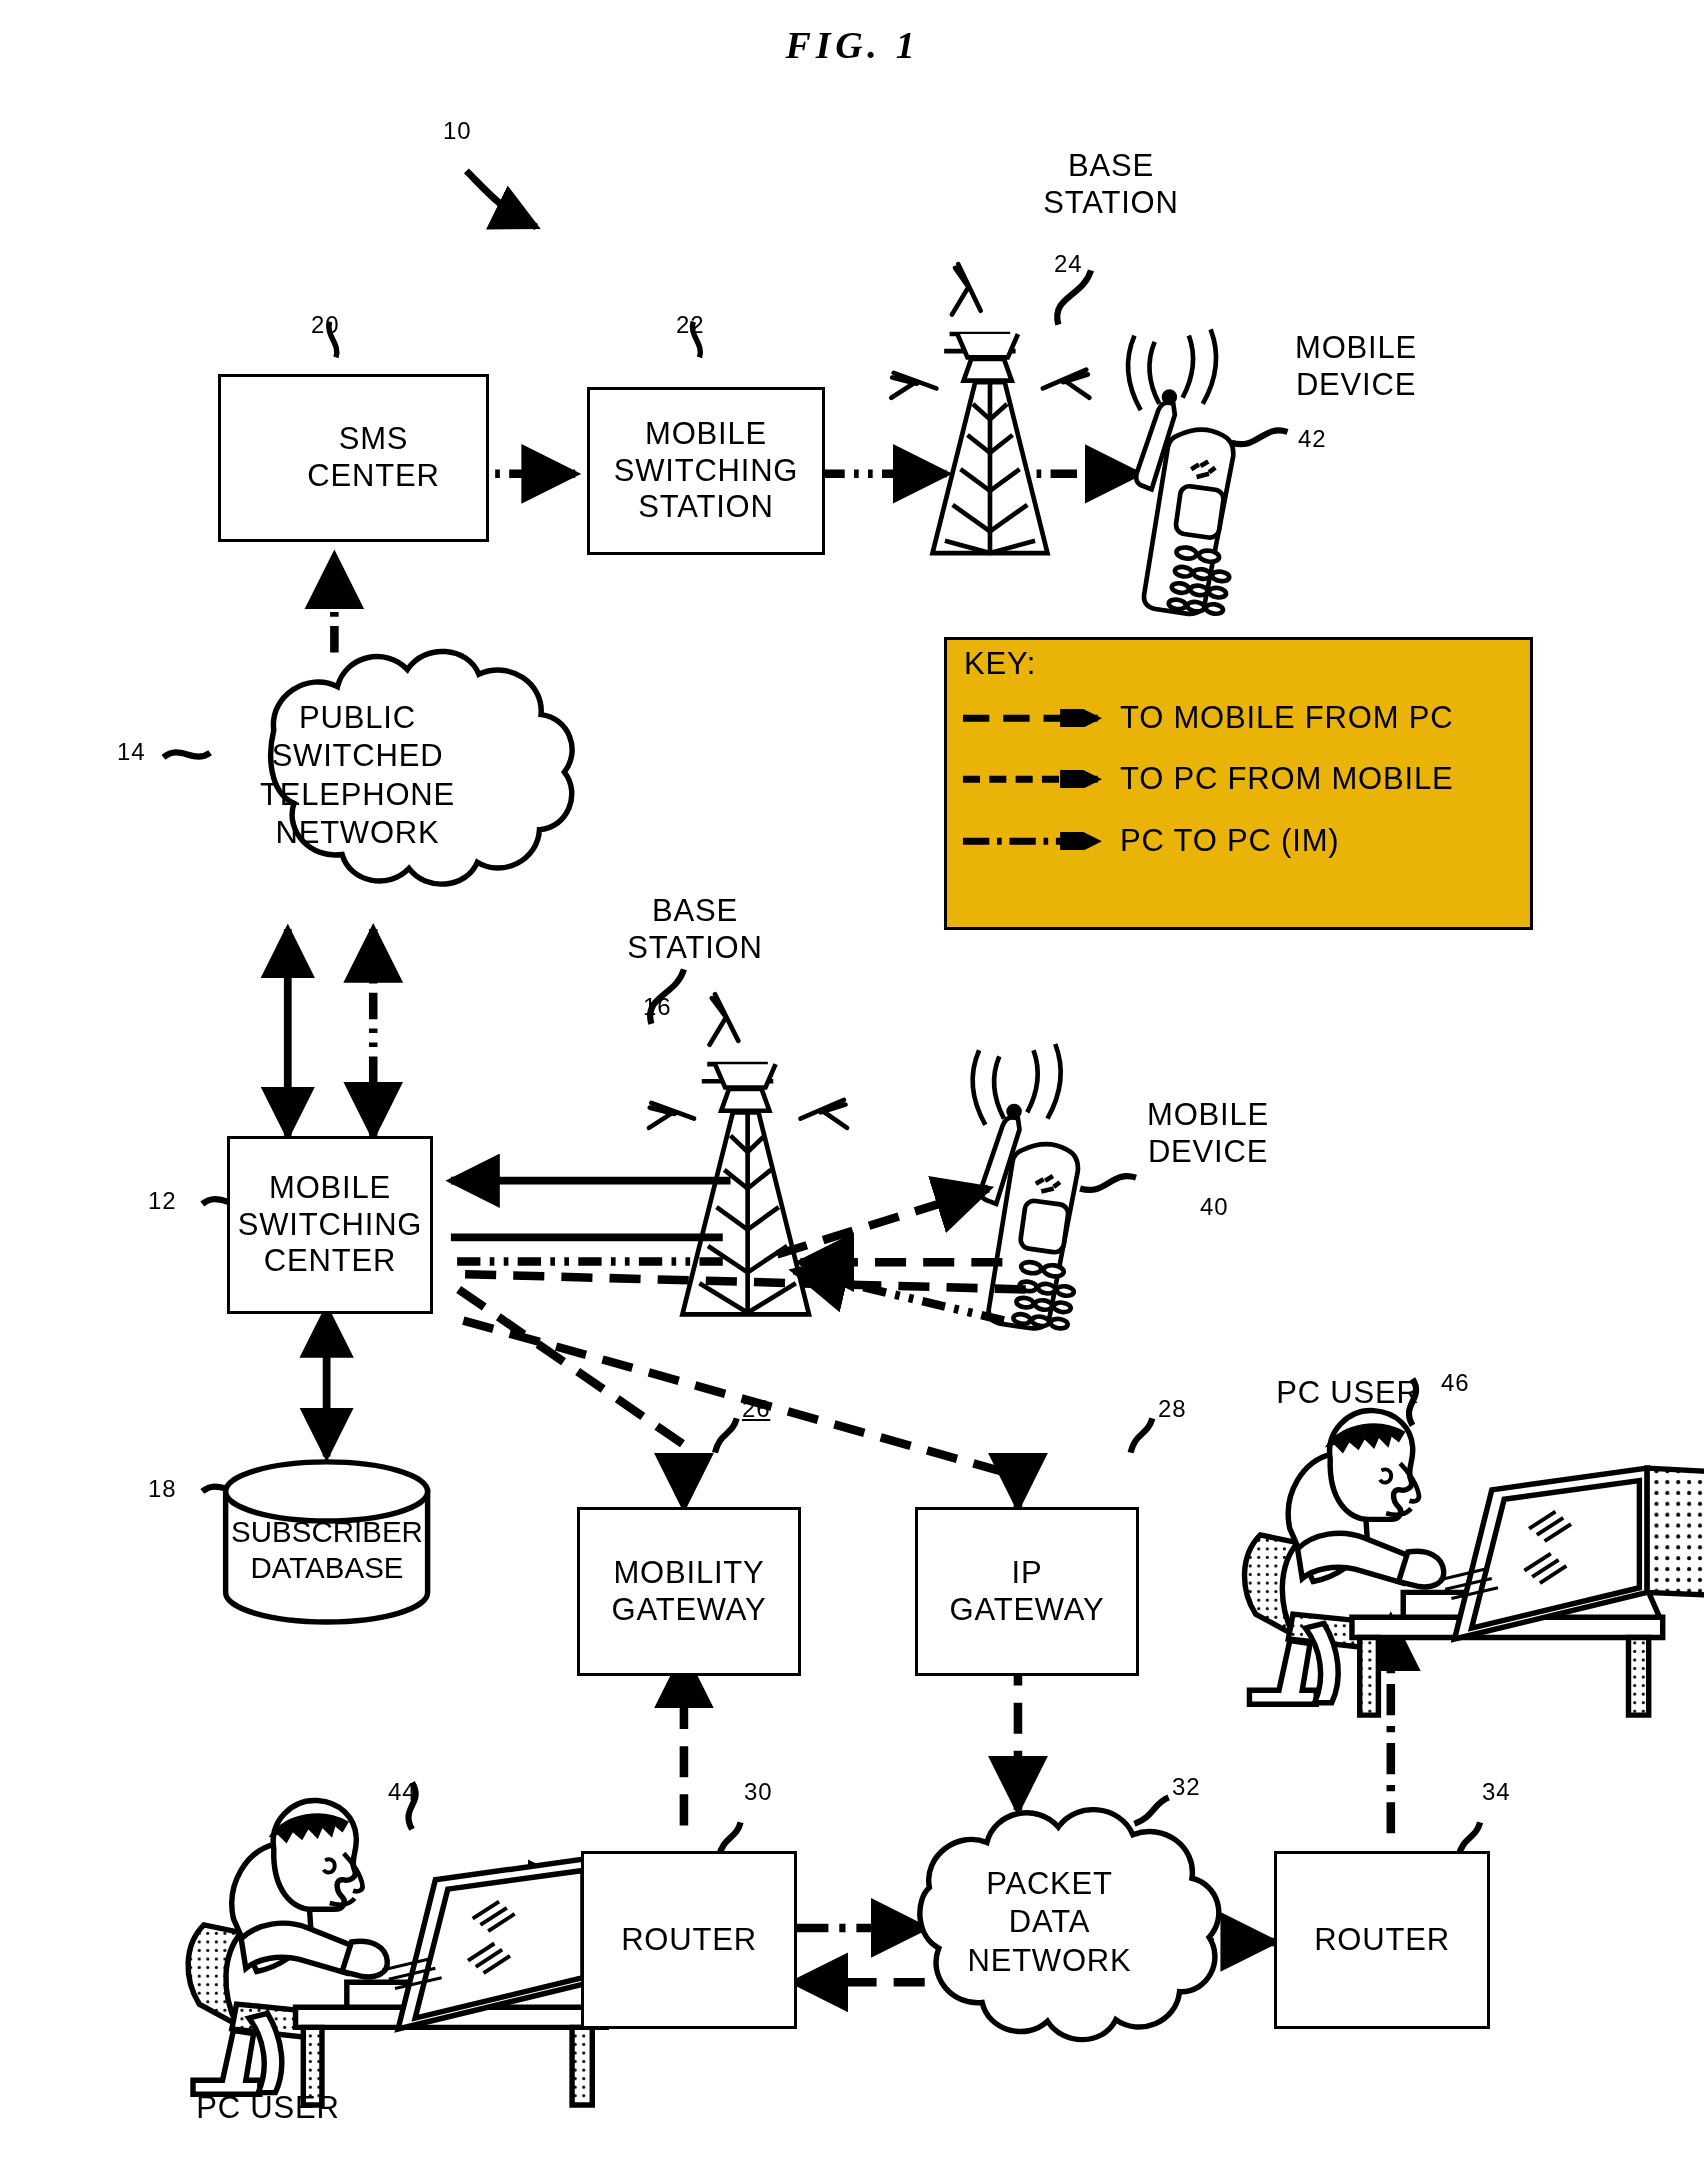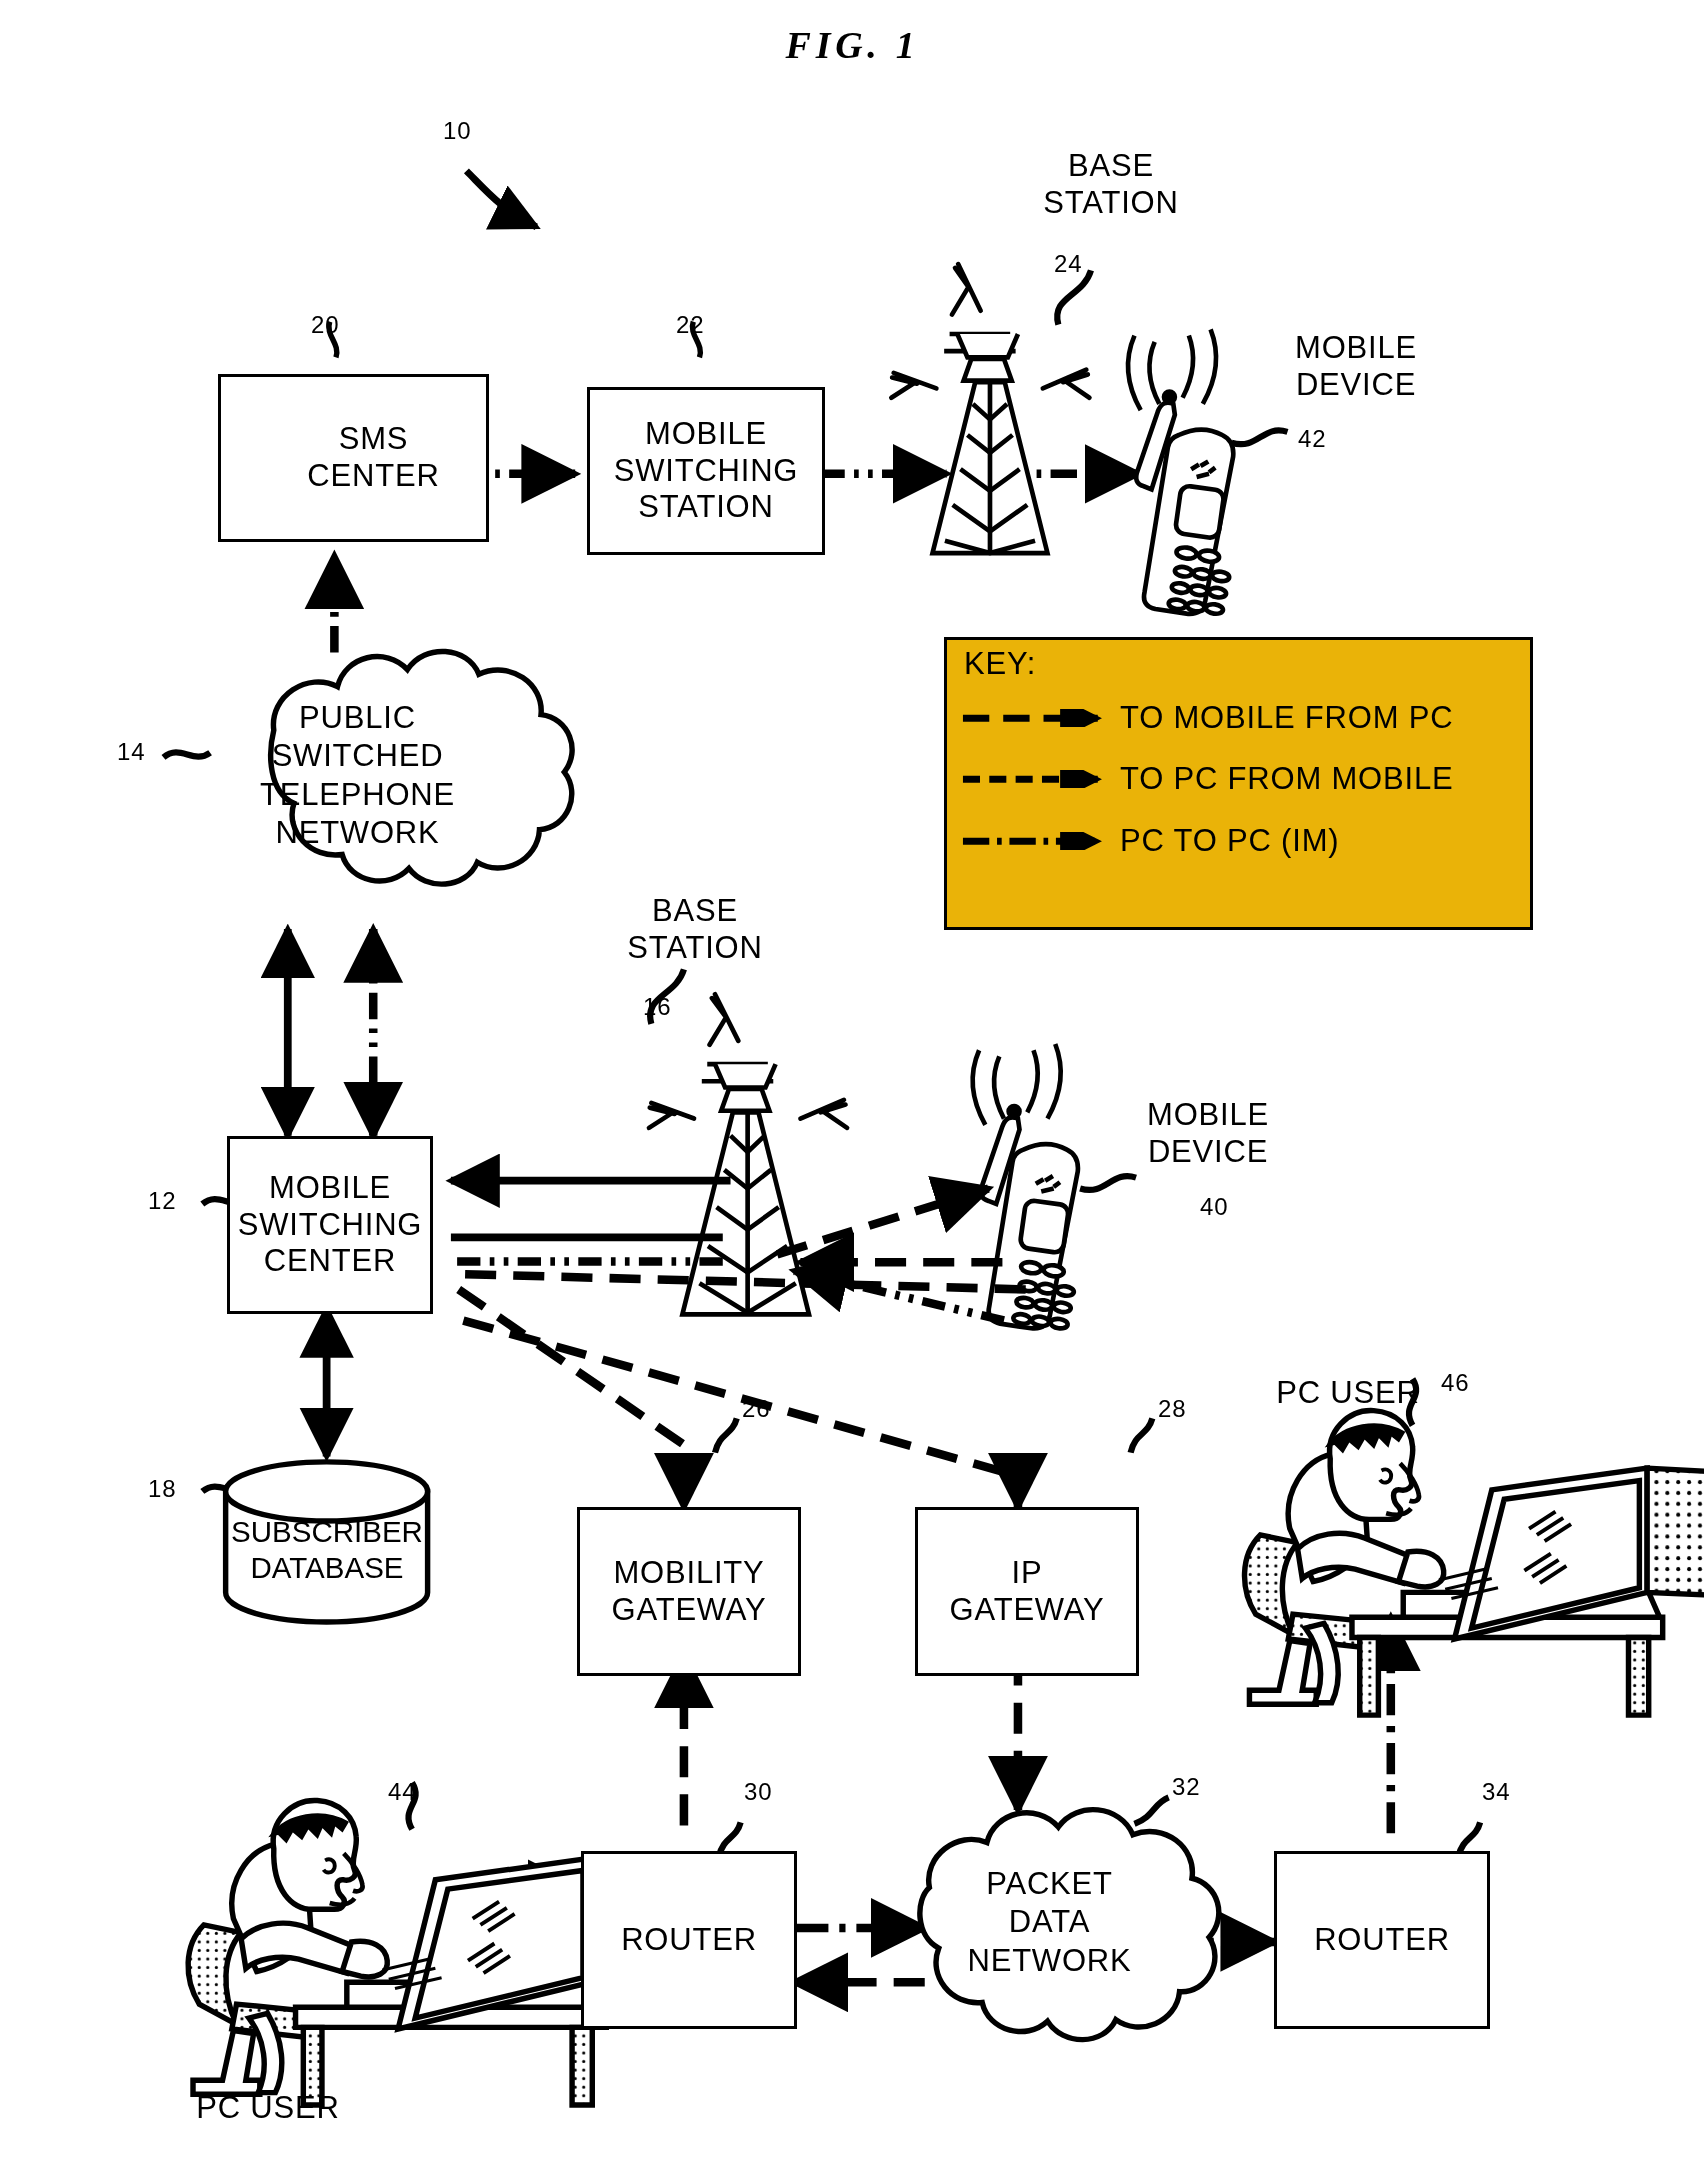--- a/index.html
+++ b/index.html
@@ -381,21 +381,21 @@
   <div class="cap" style="left:1103px;top:1097px;width:210px;">
     <span>MOBILE</span><br>
     <span>DEVICE</span>
   </div>
   <div class="ref" style="left:1200px;top:1193px;">40</div>
 
   <div class="node-box" style="left:577px;top:1507px;width:218px;height:163px;">
     <span>MOBILITY</span>
     <span>GATEWAY</span>
   </div>
-  <div class="ref" style="left:742px;top:1395px;">26</div>
+  <div class="ref" style="left:742px;top:1395px;text-decoration:underline;">26</div>
 
   <div class="node-box" style="left:915px;top:1507px;width:218px;height:163px;">
     <span>IP</span>
     <span>GATEWAY</span>
   </div>
   <div class="ref" style="left:1158px;top:1395px;">28</div>
 
   <div class="cap" style="left:1247px;top:1375px;width:202px;">
     <span>PC USER</span>
   </div>

